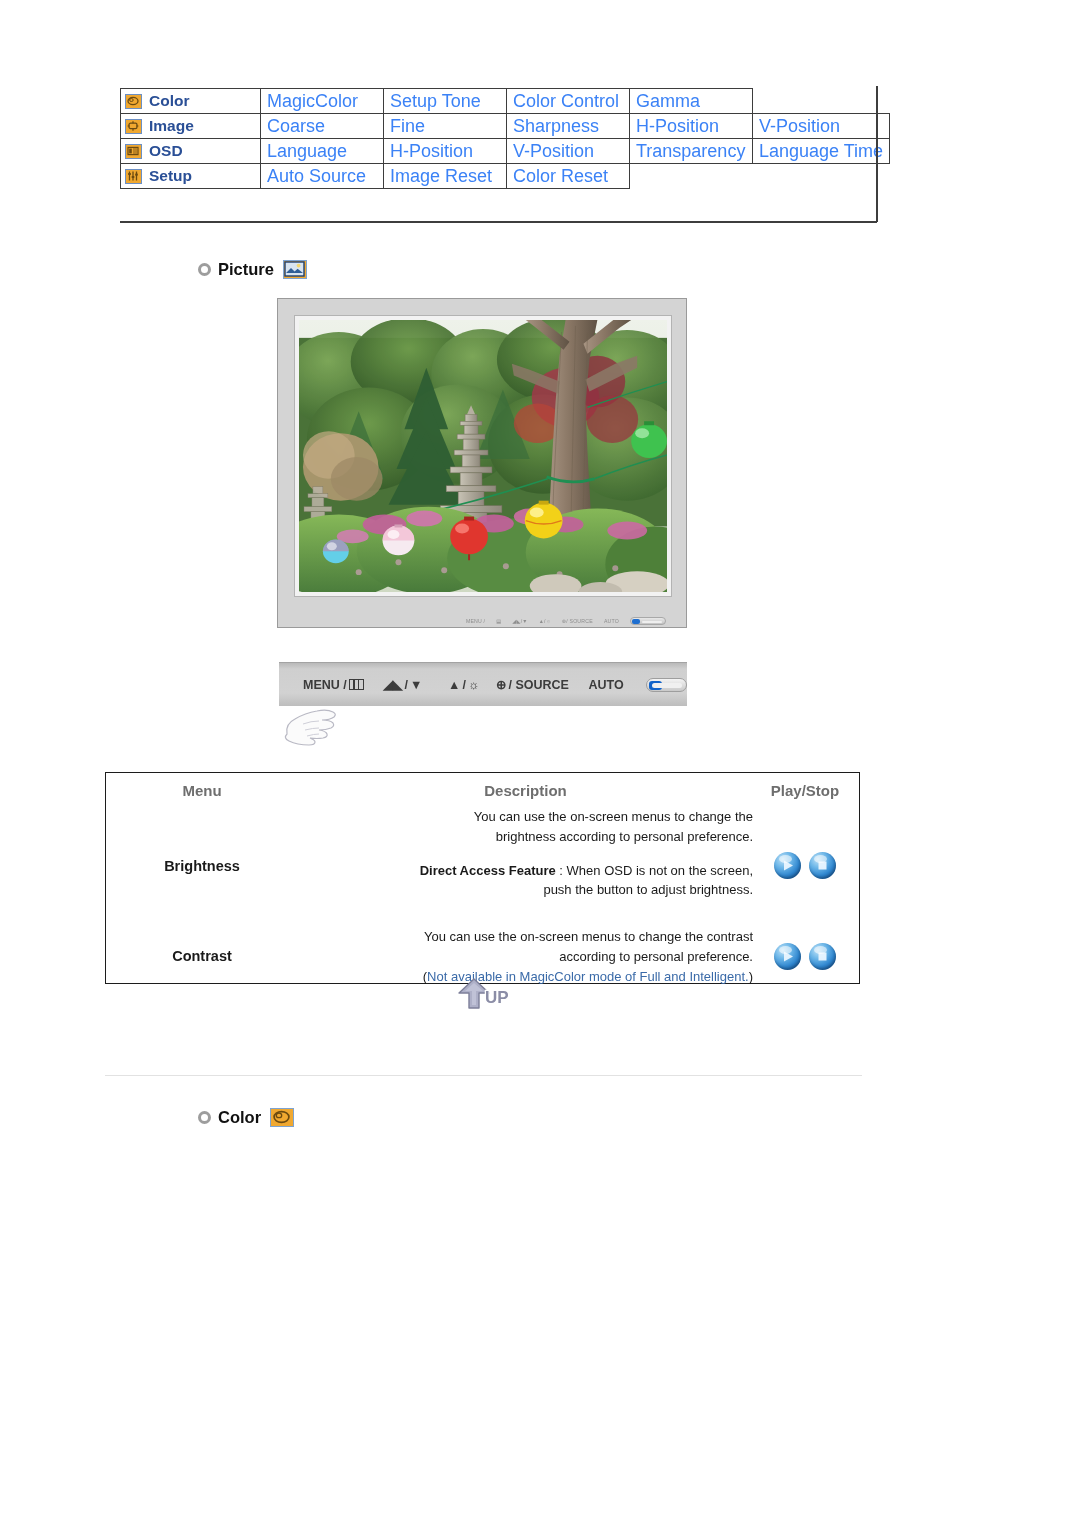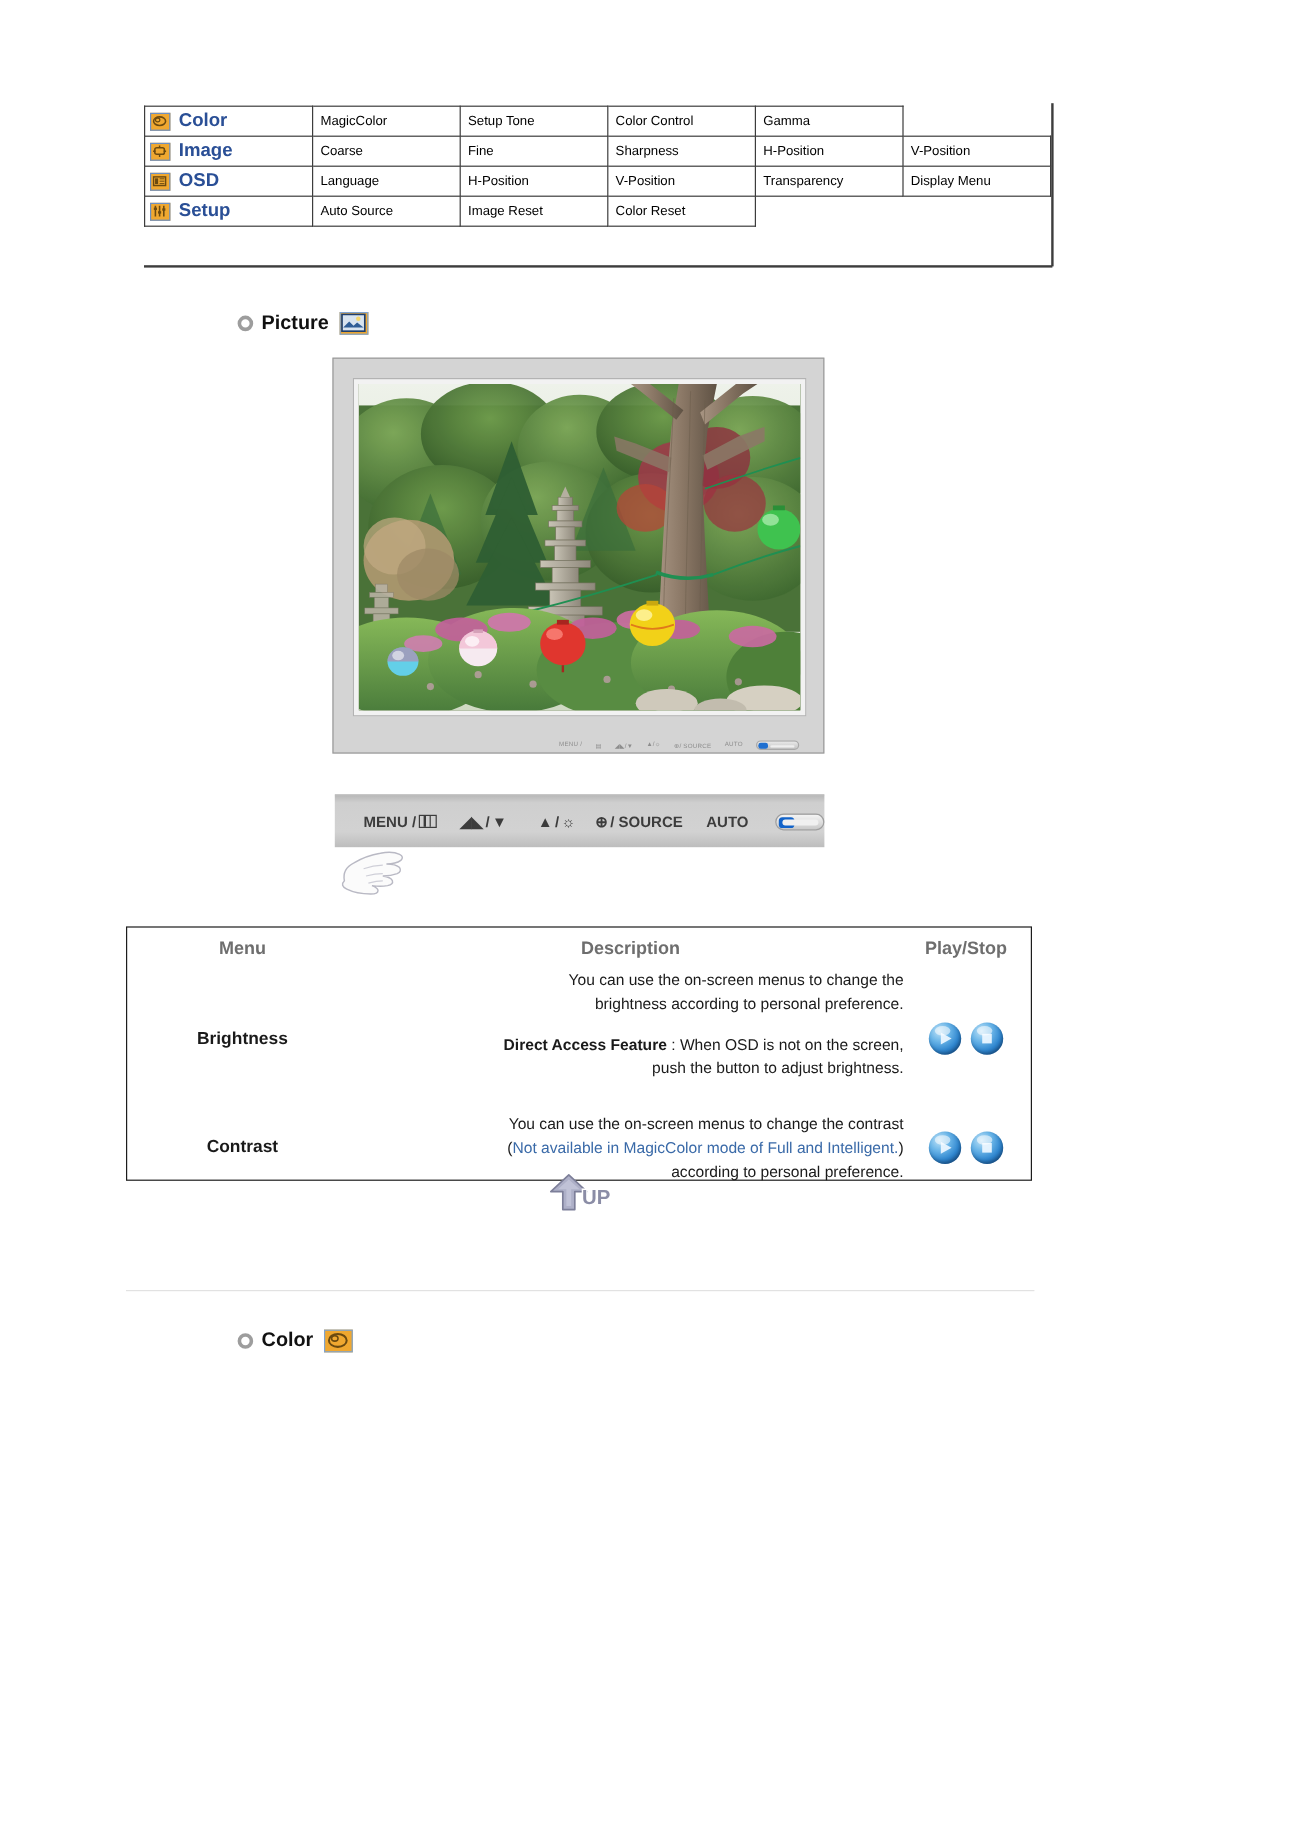--- a/index.html
+++ b/index.html
@@ -12,22 +12,22 @@
   .page { position: relative; width: 1080px; height: 1388px; overflow: hidden; }
 
   
   .osd-table {
     position: absolute; left: 120px; top: 88px;
     border-collapse: collapse;
   }
   .osd-table td {
     height: 25px;
     padding: 0 6px;
-    font-size: 11px;
-    color: #000000;
+    font-size: 18px;
+    color: #3b82f6;
     border: 1.5px solid #3d3d3d;
     white-space: nowrap;
     vertical-align: middle;
     background: #ffffff;
   }
   .osd-table td.cat {
     width: 140px;
     font-weight: bold;
     color: #2a4f96;
     font-size: 15.5px;
@@ -290,21 +290,21 @@
                 <path d="M7 4h4 M7 6h4 M7 8h4" stroke="#6b4a10" stroke-width="0.8"></path>
               </svg>
             </span>
             <span>OSD</span>
           </span>
         </td>
         <td class="opt">Language</td>
         <td class="opt">H-Position</td>
         <td class="opt">V-Position</td>
         <td class="opt">Transparency</td>
-        <td class="opt">Display Menu</td>
+        <td class="opt">Language Time</td>
       </tr>
 
       <tr>
         <td class="cat">
           <span class="cat-inner">
             <span class="mini-icon">
               <svg width="14" height="12" viewBox="0 0 14 12">
                 <path d="M3.5 1.5v9 M7 1.5v9 M10.5 1.5v9" stroke="#6b4a10" stroke-width="1.3"></path>
                 <rect x="2.2" y="3" width="2.6" height="2" fill="#6b4a10"></rect>
                 <rect x="5.7" y="6" width="2.6" height="2" fill="#6b4a10"></rect>
@@ -583,22 +583,22 @@
         </span>
       </div>
     </div>
 
     <div class="spacer-line"></div>
 
     <div class="desc-row row-contrast">
       <div class="col-menu">Contrast</div>
       <div class="col-desc">
         <div>You can use the on-screen menus to change the contrast</div>
+        <div>according to personal preference.</div>
         <div><span>(</span><span class="note-blue">Not available in MagicColor mode of Full and Intelligent.</span><span>)</span></div>
-        <div>according to personal preference.</div>
       </div>
       <div class="col-play">
         <span class="orb">
           <svg class="sym" viewBox="0 0 27 27">
               <path d="M10 8.5 L19 13.5 L10 18.5 Z" fill="#eaf6ff" opacity="0.95"></path>
             </svg>
         </span>
         <span class="orb">
           <svg class="sym" viewBox="0 0 27 27">
               <rect x="9.5" y="9.5" width="8" height="8" fill="#eaf6ff" opacity="0.95"></rect>

